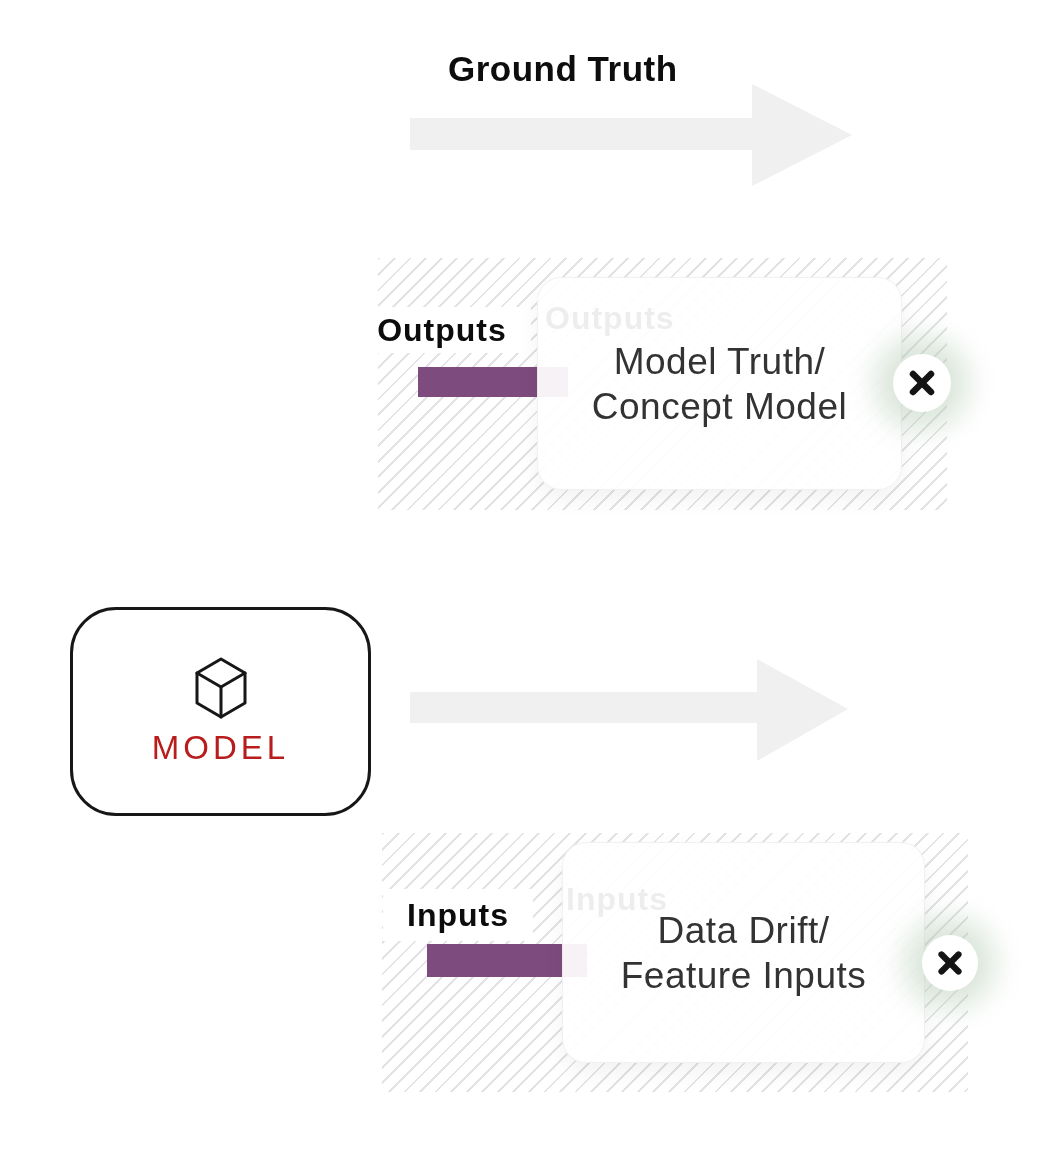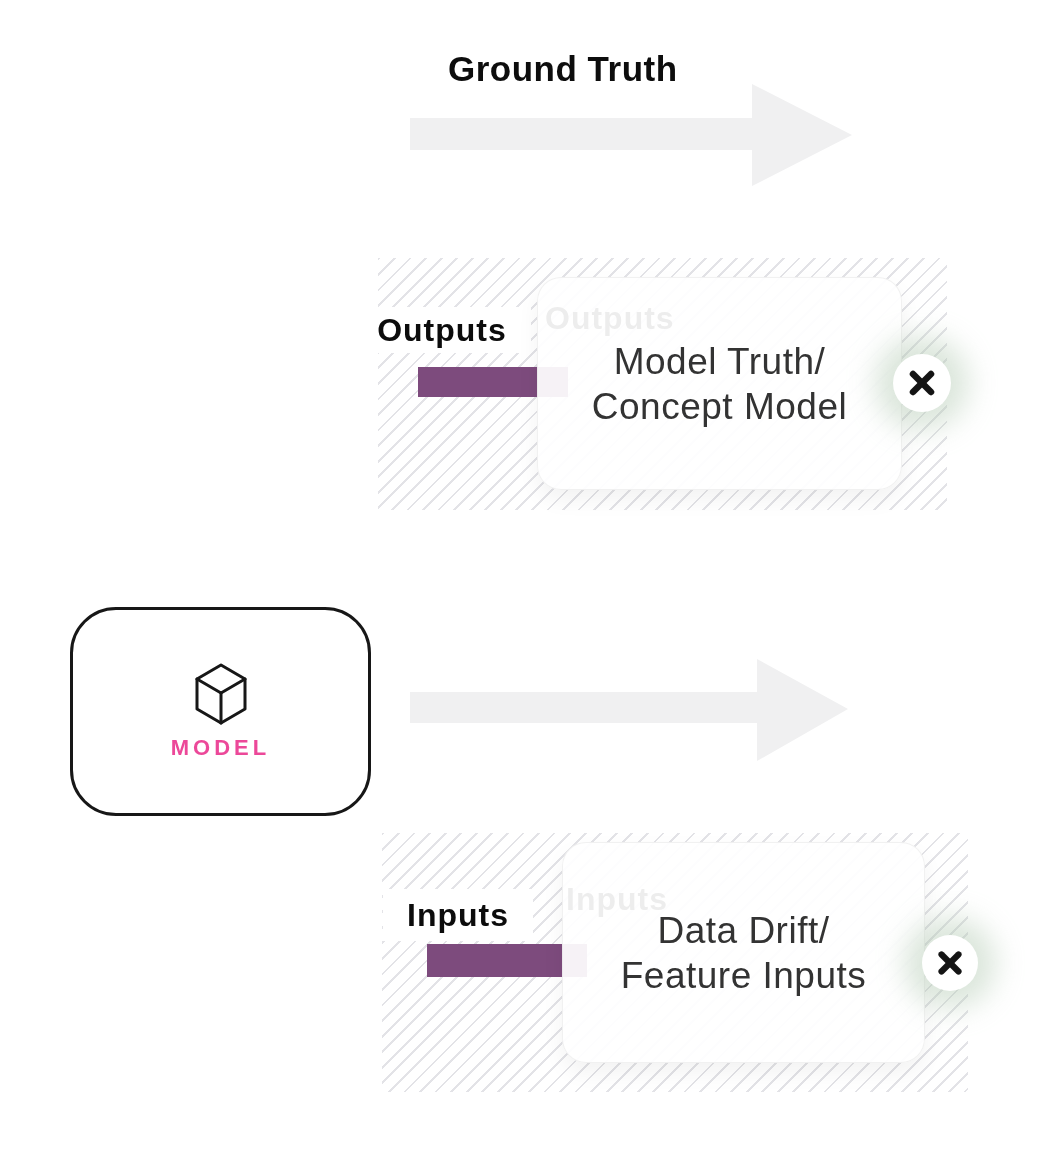--- a/index.html
+++ b/index.html
@@ -63,21 +63,21 @@
   .close-btn svg{display:block;}
   .close-btn line{stroke:#141414;stroke-width:6.5;stroke-linecap:round;}
 
   
   .model-box{
     background:#ffffff;border:3px solid #171717;border-radius:46px;
     display:flex;flex-direction:column;align-items:center;justify-content:center;
     z-index:1;
   }
   .model-label{
-    font-weight:bold;color:#ec4899;font-size:22px;letter-spacing:4px;margin-top:10px;
+    font-weight:normal;color:#b91c1c;font-size:33px;letter-spacing:4px;margin-top:10px;
     white-space:nowrap;
   }
   .cube path, .cube polygon{fill:none;stroke:#171717;stroke-width:3;stroke-linejoin:round;stroke-linecap:round;}
 </style>
 </head>
 <body>
 
 <div id="stage">
 
   <div class="abs flow-label" style="left:448px;top:42px;width:320px;">Ground Truth</div>

